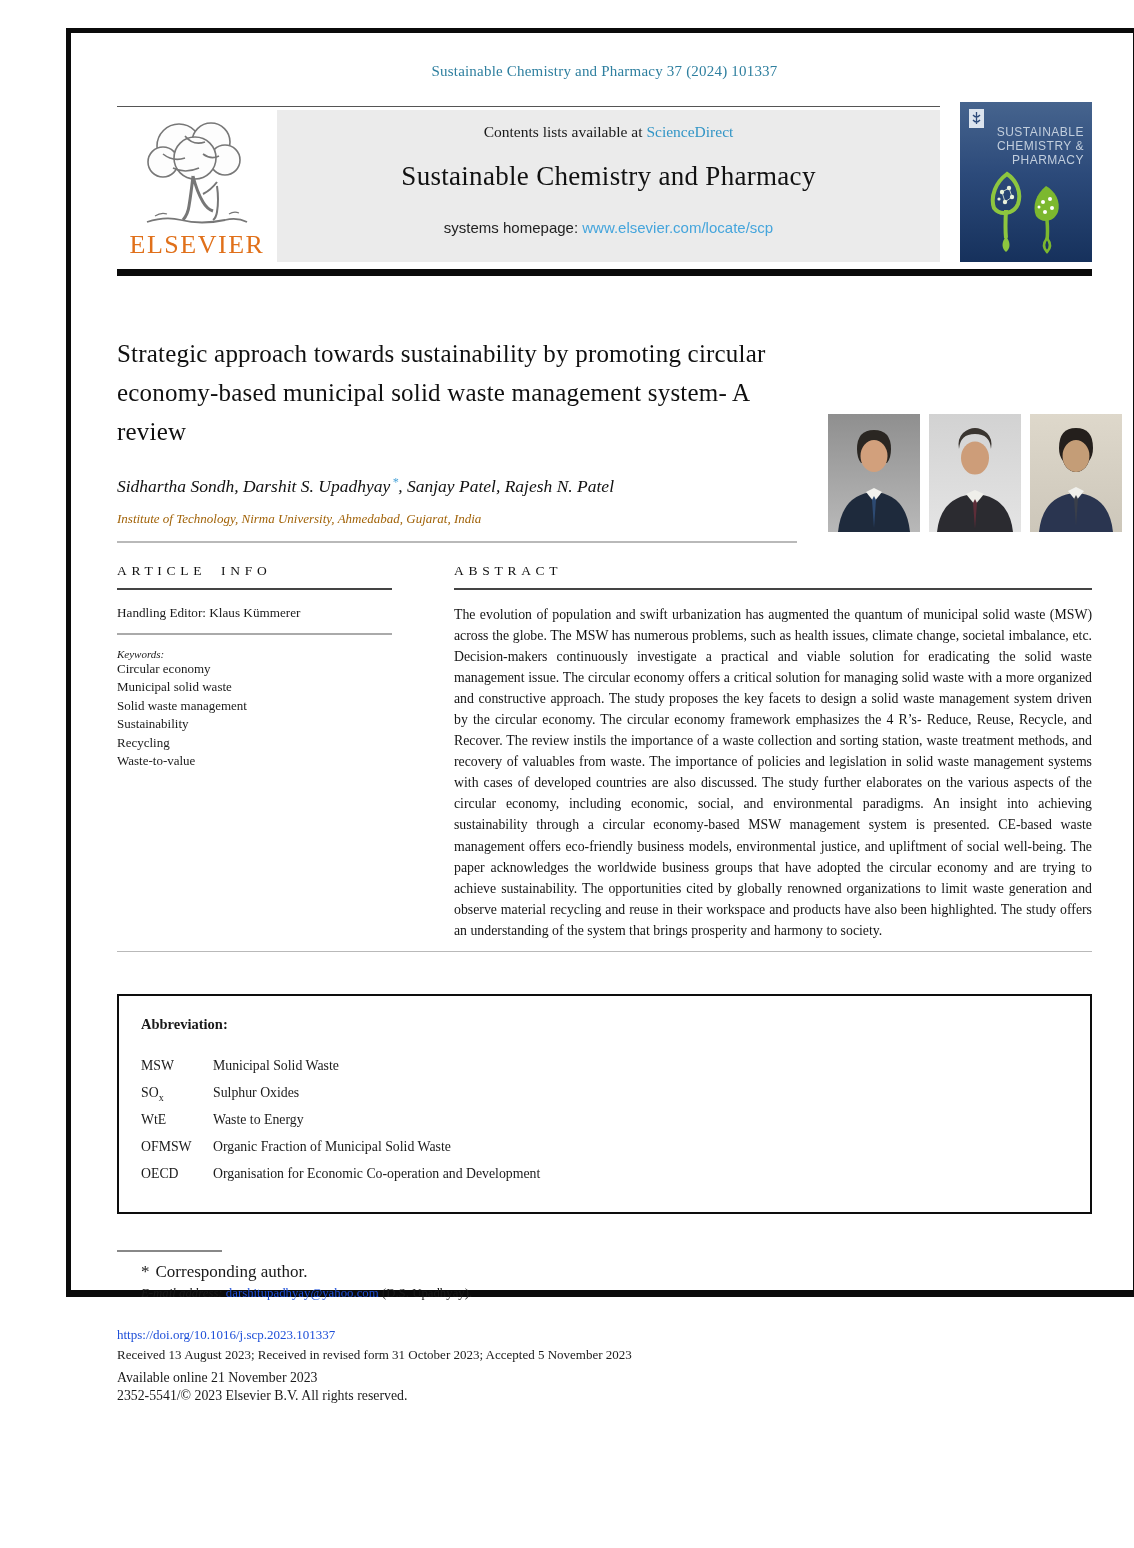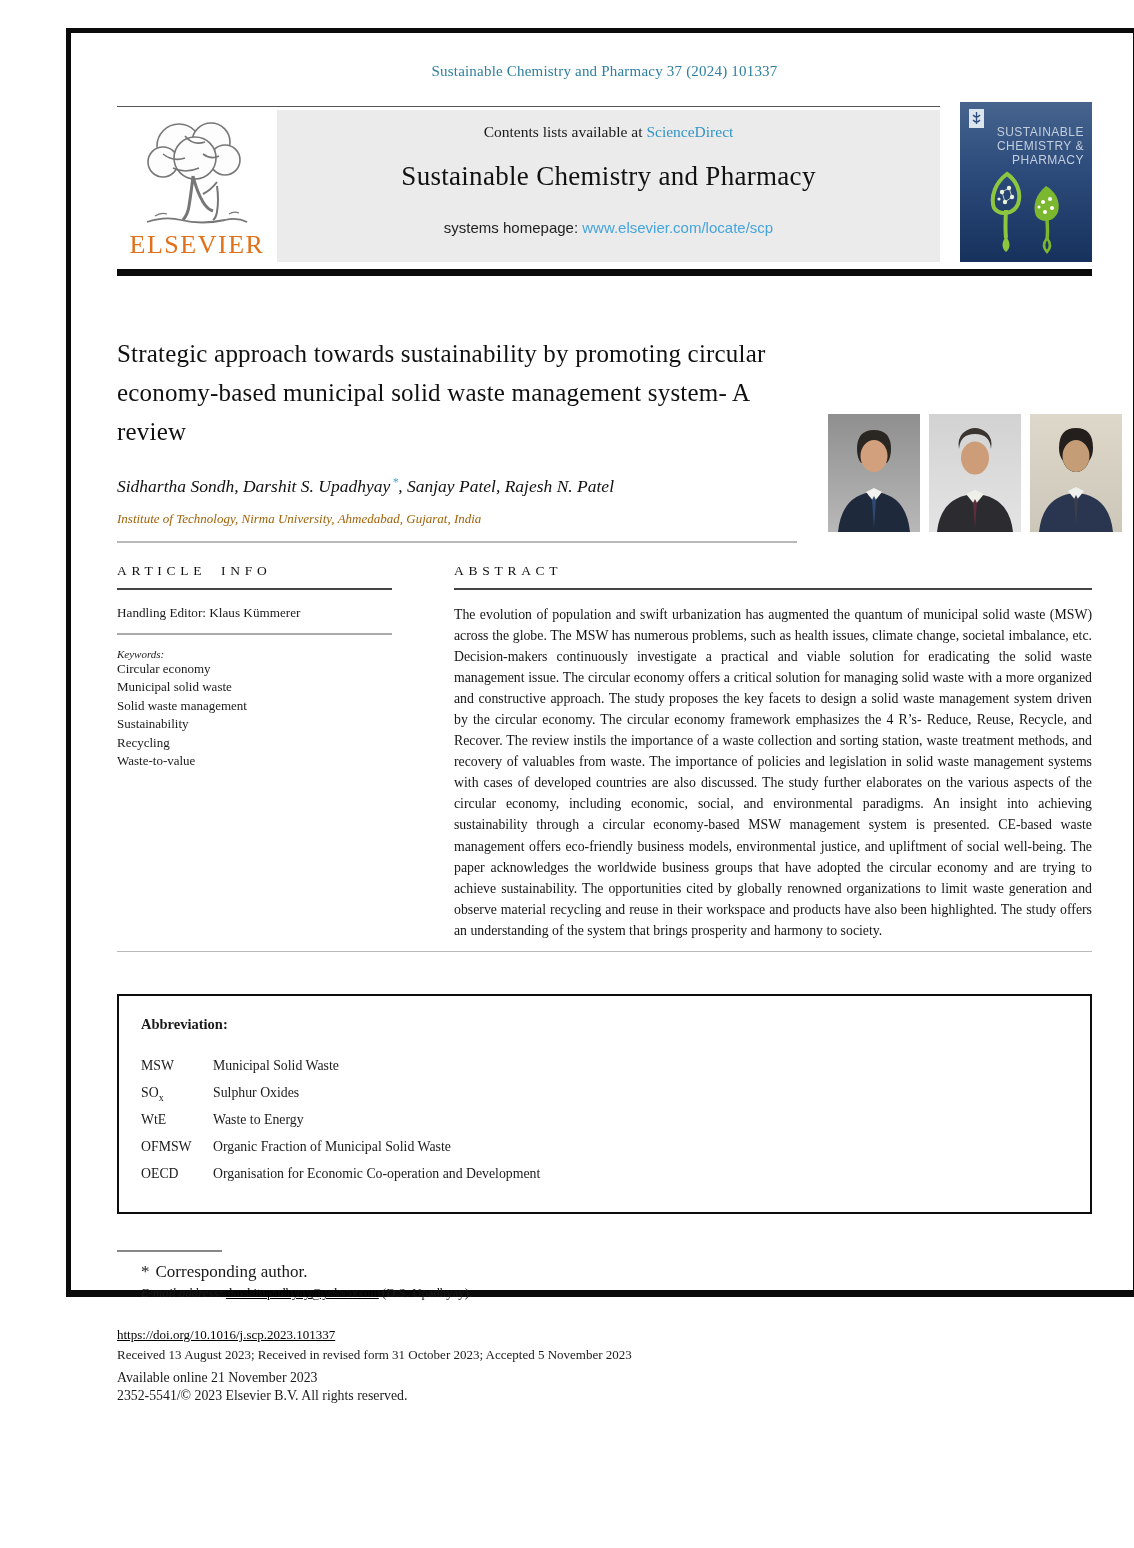--- a/index.html
+++ b/index.html
@@ -77,21 +77,21 @@
   .abbrev-row { display:flex; font-size:13.8px; line-height:22.3px; }
   .abbrev-key { width:72px; flex:none; }
   sub { font-size:10px; }
 
   
   .footnote-rule { margin-top:36px; width:105px; height:2px; background:#888; }
   .footnote { margin-top:10px; font-size:17px; padding-left:24px; }
   .footnote .fnmark { margin-right:6px; }
   .footnote-email { margin-top:4px; font-size:12.8px; padding-left:24px; }
   .em-label { font-style:italic; }
-  .mail-link, .doi-link { color:#000000;text-decoration:underline; }
+  .mail-link, .doi-link { color:#1d4ed8; }
   .doi-line { margin-top:26px; font-size:13px; }
   .received-line { margin-top:4px; font-size:13px; }
   .available-line { margin-top:7px; font-size:13.8px; }
   .issn-line { margin-top:2px; font-size:13.8px; }
 </style>
 </head>
 <body>
 
 <div class="frame">
   <div class="content">

